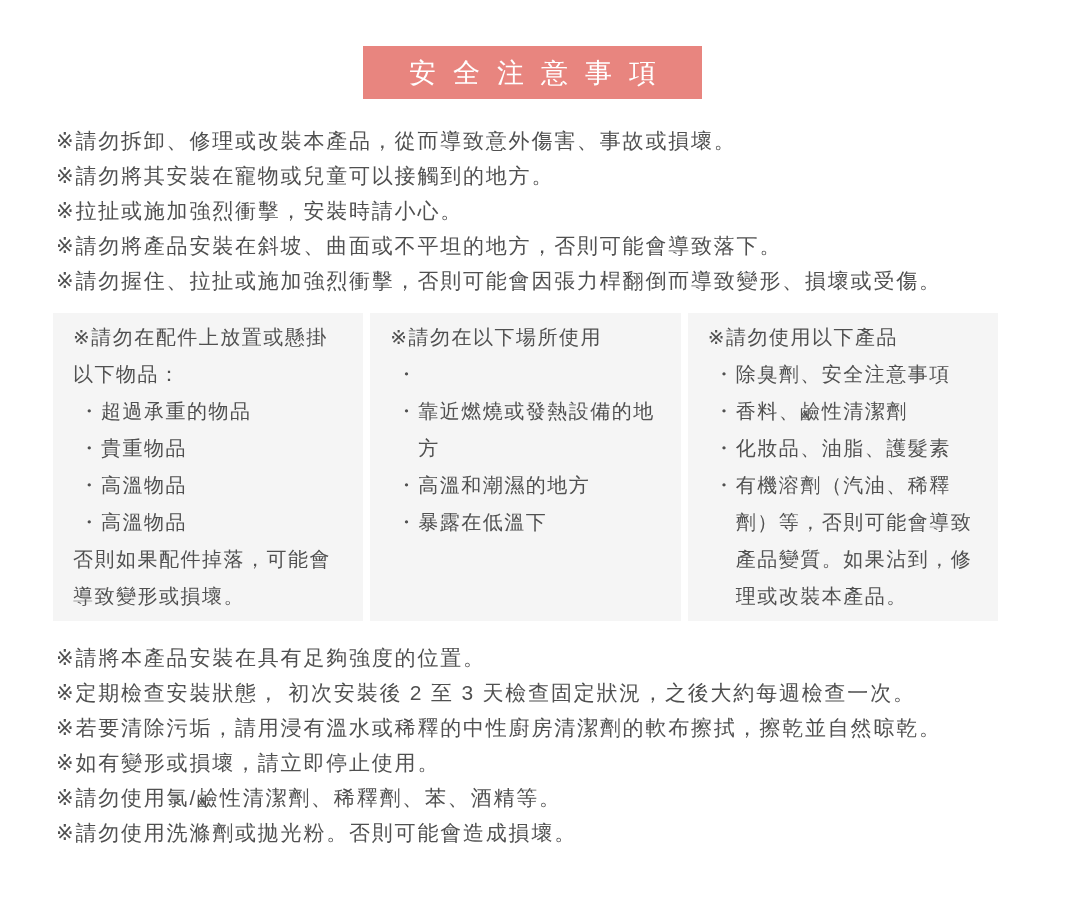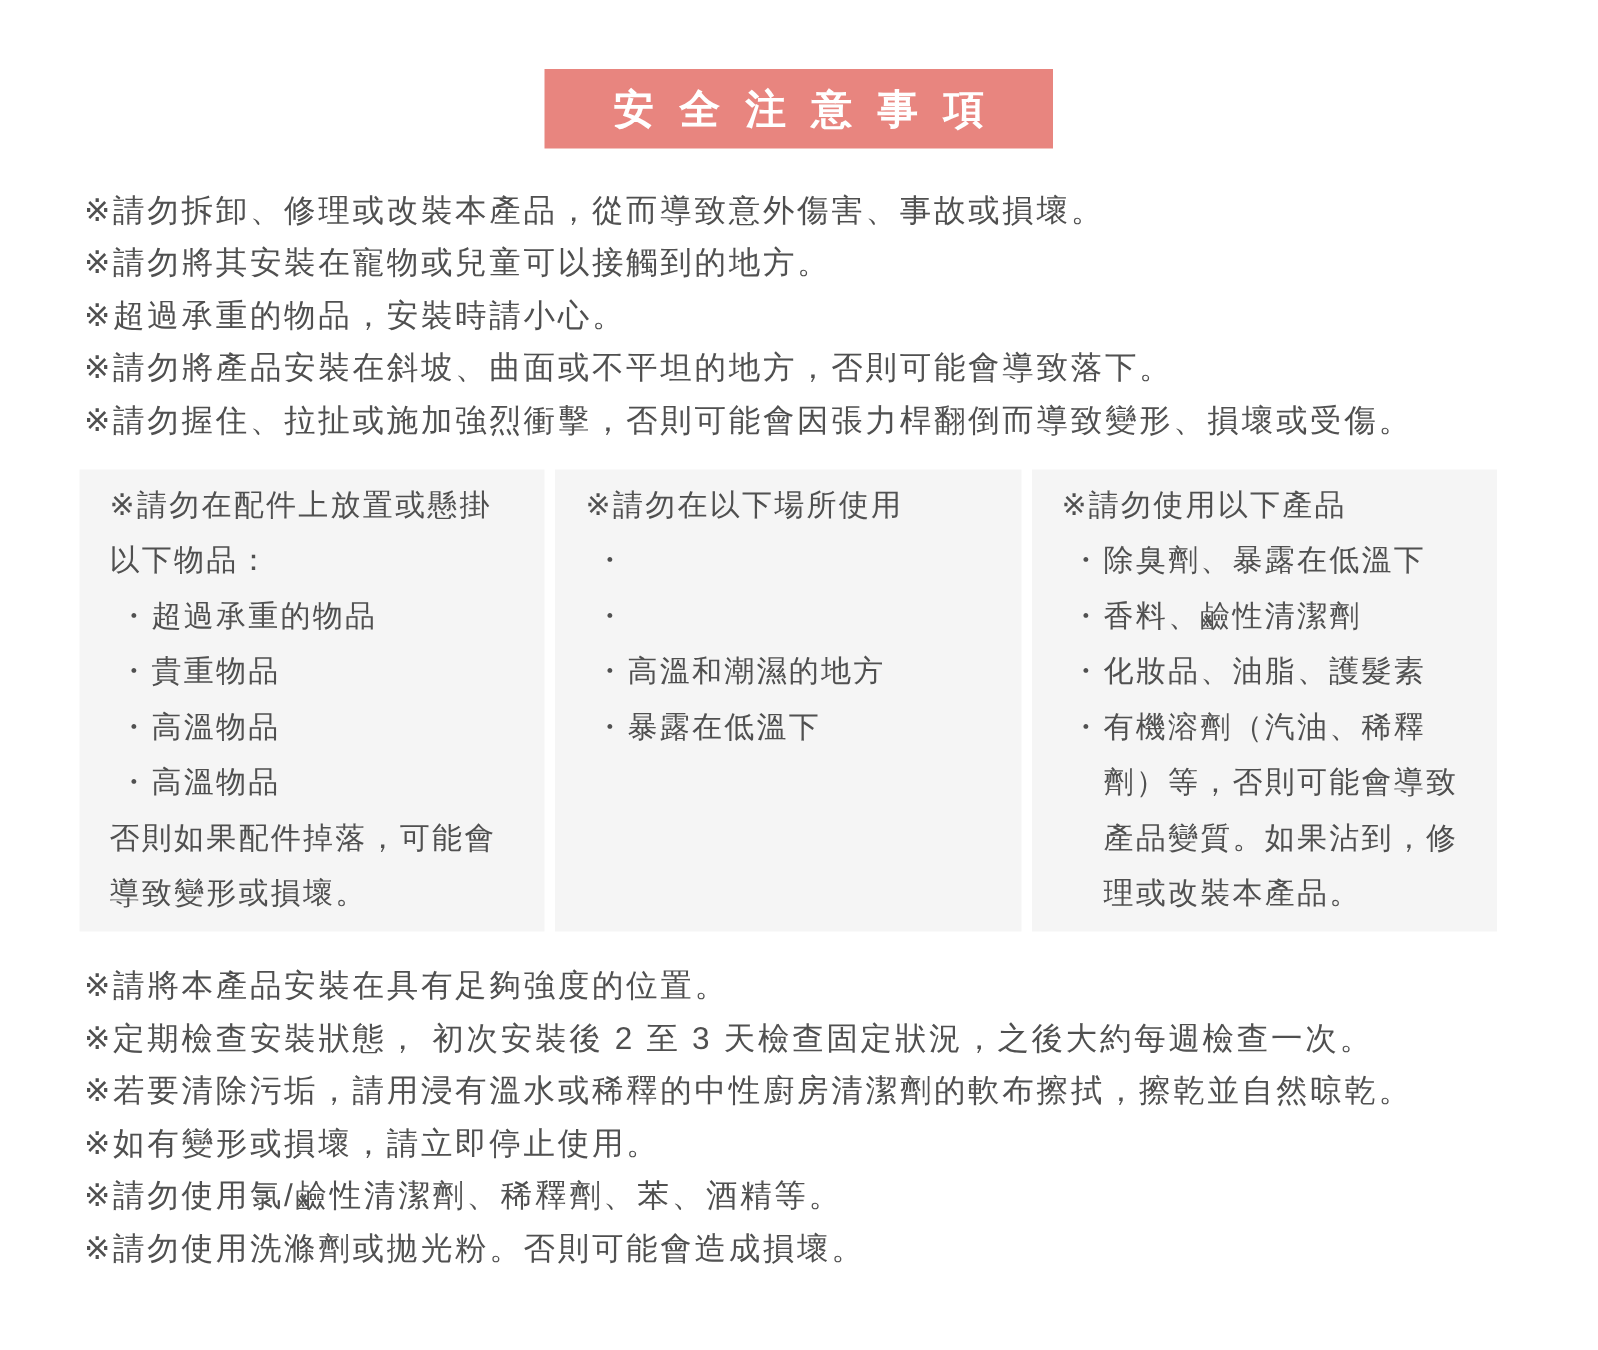--- a/index.html
+++ b/index.html
@@ -17,21 +17,21 @@
   .page{position:relative;width:1065px;height:900px;}
 
   .title-banner{
     width:339px;height:53px;
     margin:46px auto 0 auto;
     background:var(--banner-bg,#e8857f);
     display:flex;align-items:center;justify-content:center;
   }
   .title-banner .title-text{
     color:var(--banner-text,#ffffff);
-    font-size:27px;font-weight:bold;
+    font-size:27px;font-weight:normal;
     letter-spacing:17px;margin-right:-17px;
     white-space:nowrap;
   }
 
   .notes{
     list-style:none;
     margin-left:56px;margin-right:40px;
     font-size:21px;letter-spacing:1.8px;
     line-height:35px;
   }
@@ -66,21 +66,21 @@
 
 <div class="page">
 
   <div class="title-banner">
     <span class="title-text">安全注意事項</span>
   </div>
 
   <ul class="notes top">
     <li>※請勿拆卸、修理或改裝本產品，從而導致意外傷害、事故或損壞。</li>
     <li>※請勿將其安裝在寵物或兒童可以接觸到的地方。</li>
-    <li>※超過承重的物品，安裝時請小心。</li>
+    <li>※拉扯或施加強烈衝擊，安裝時請小心。</li>
     <li>※請勿將產品安裝在斜坡、曲面或不平坦的地方，否則可能會導致落下。</li>
     <li>※請勿握住、拉扯或施加強烈衝擊，否則可能會因張力桿翻倒而導致變形、損壞或受傷。</li>
   </ul>
 
   <div class="boxes-row">
 
     <div class="warn-box">
       <span class="box-heading">※請勿在配件上放置或懸掛以下物品：</span>
       <ul class="bullet-list">
         <li class="bullet-item">
@@ -104,38 +104,39 @@
     </div>
 
     <div class="warn-box">
       <span class="box-heading">※請勿在以下場所使用</span>
       <ul class="bullet-list">
         <li class="bullet-item">
           <span class="bullet-marker">・</span>
         </li>
         <li class="bullet-item">
           <span class="bullet-marker">・</span>
+          <span class="bullet-text">靠近燃燒或發熱設備的地方</span>
         </li>
         <li class="bullet-item">
           <span class="bullet-marker">・</span>
           <span class="bullet-text">高溫和潮濕的地方</span>
         </li>
         <li class="bullet-item">
           <span class="bullet-marker">・</span>
           <span class="bullet-text">暴露在低溫下</span>
         </li>
       </ul>
     </div>
 
     <div class="warn-box">
       <span class="box-heading">※請勿使用以下產品</span>
       <ul class="bullet-list">
         <li class="bullet-item">
           <span class="bullet-marker">・</span>
-          <span class="bullet-text">除臭劑、暴露在低溫下</span>
+          <span class="bullet-text">除臭劑、安全注意事項</span>
         </li>
         <li class="bullet-item">
           <span class="bullet-marker">・</span>
           <span class="bullet-text">香料、鹼性清潔劑</span>
         </li>
         <li class="bullet-item">
           <span class="bullet-marker">・</span>
           <span class="bullet-text">化妝品、油脂、護髮素</span>
         </li>
         <li class="bullet-item">

